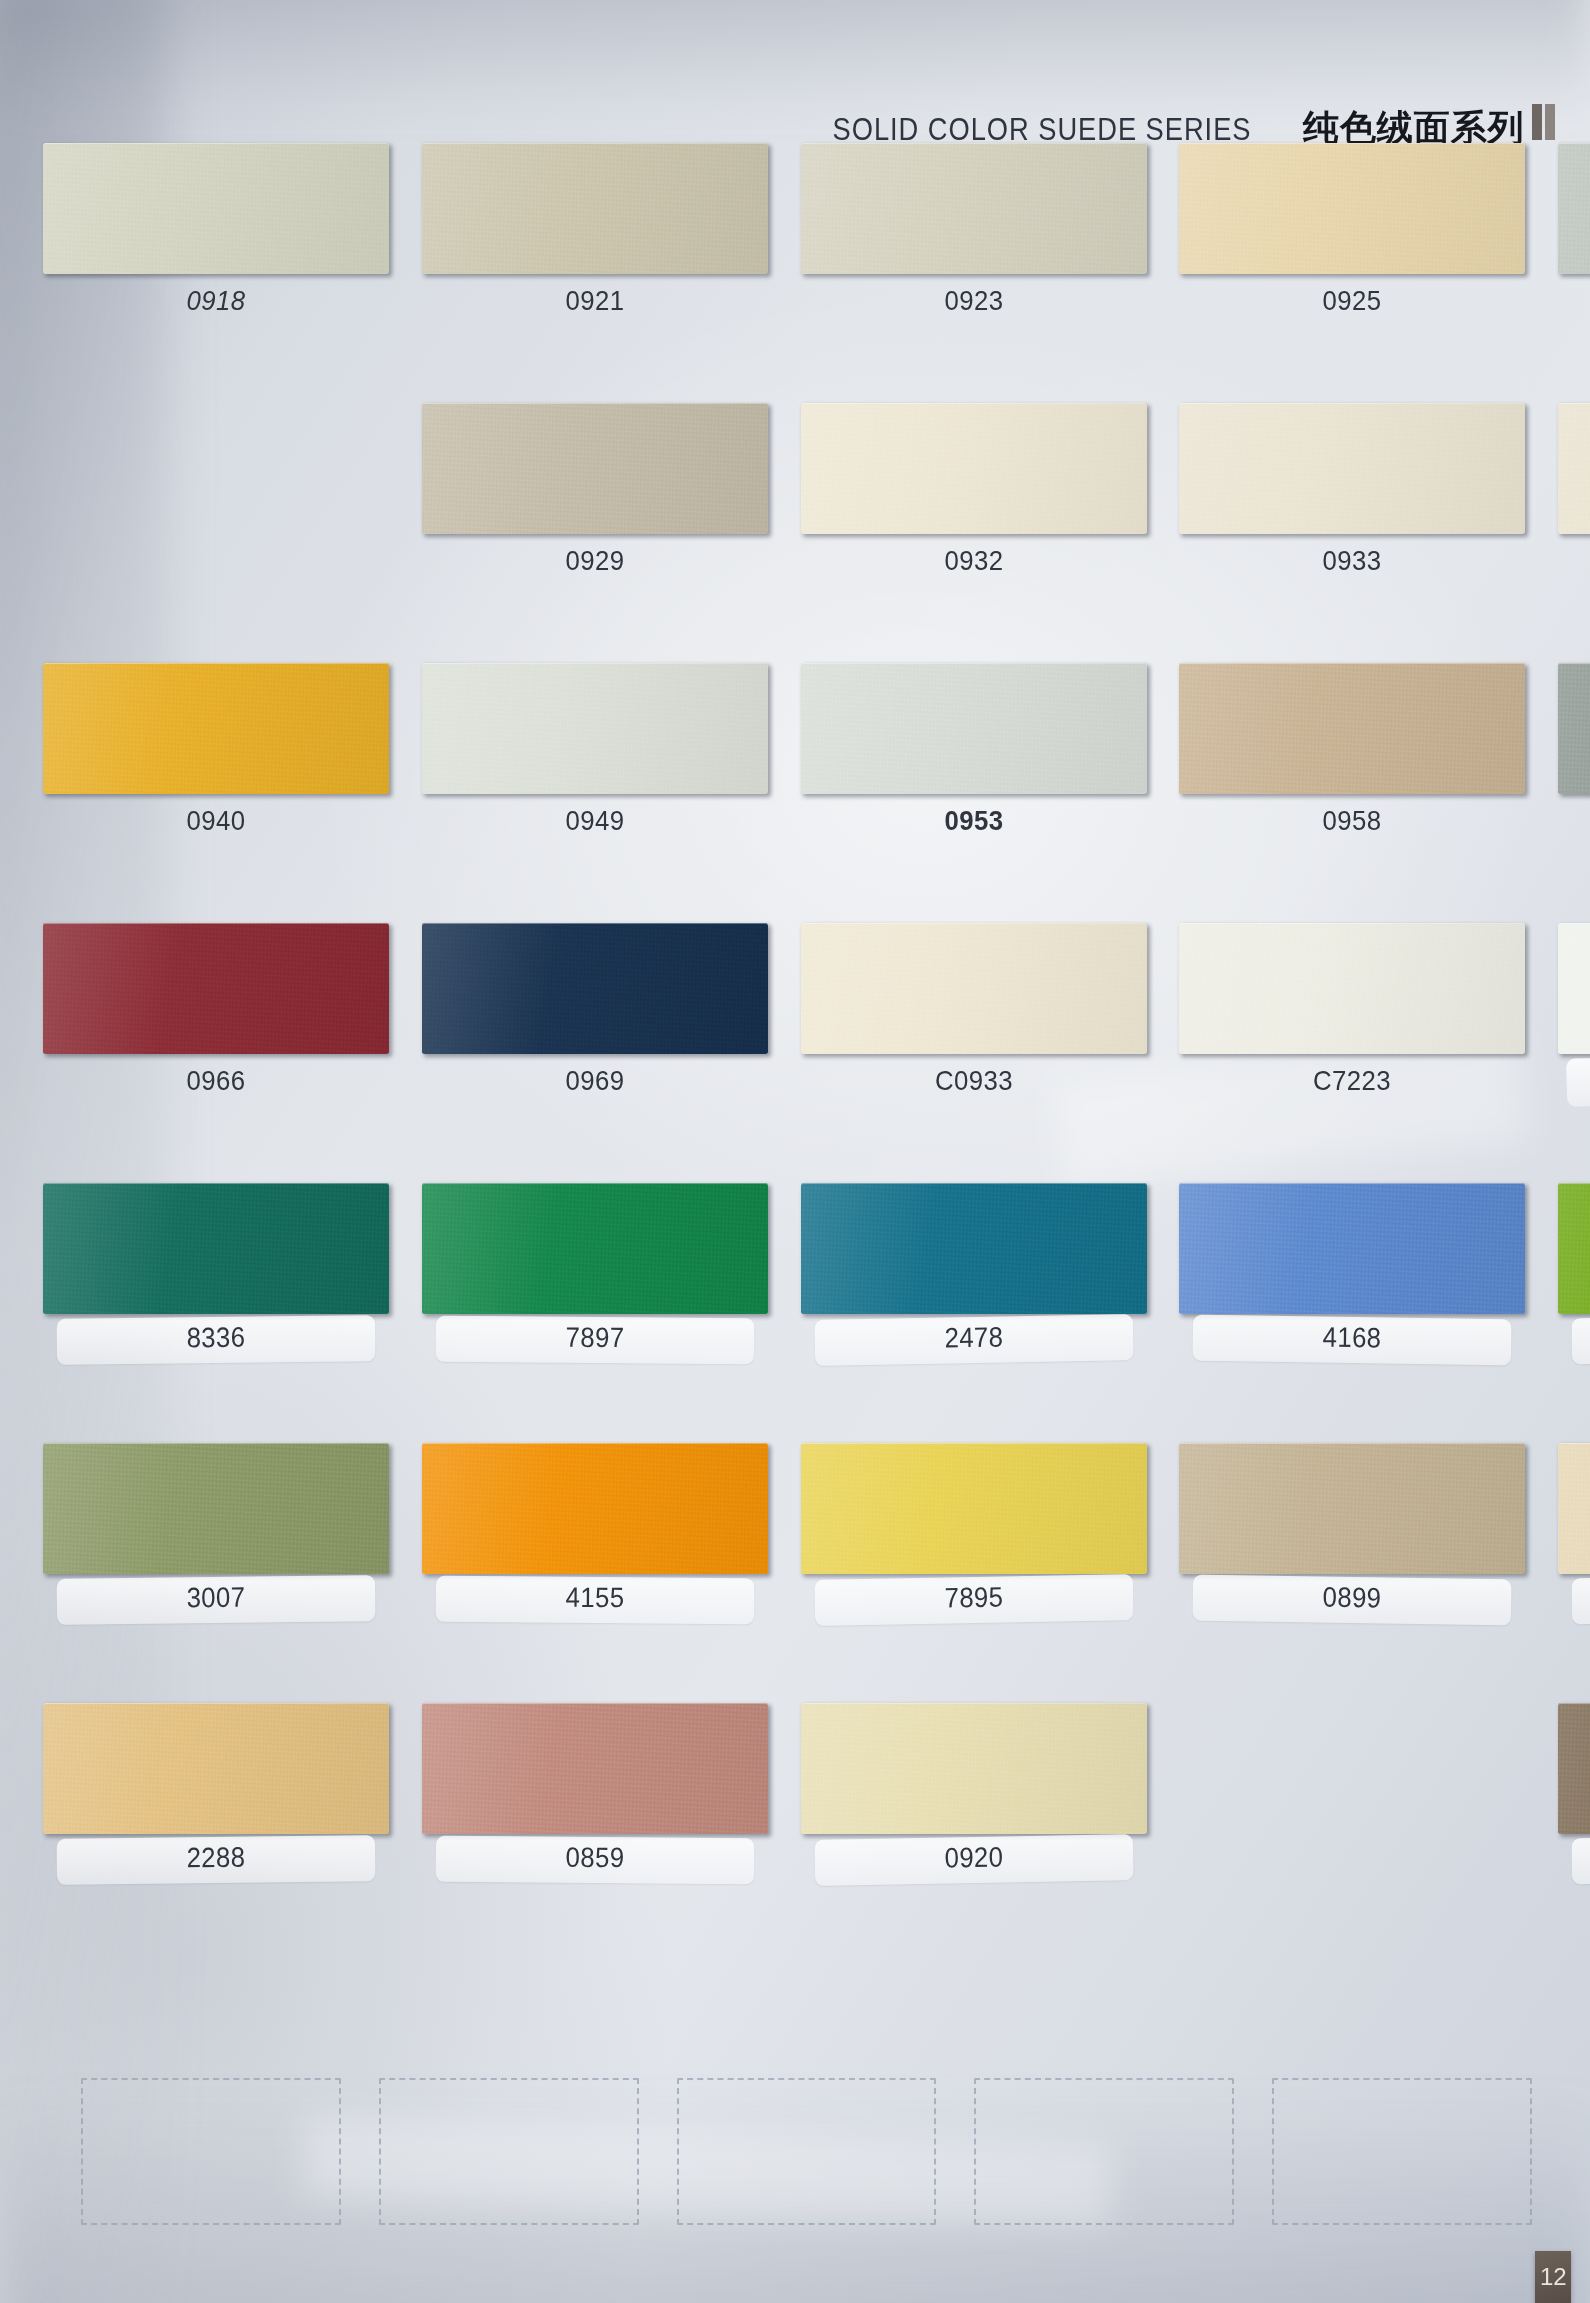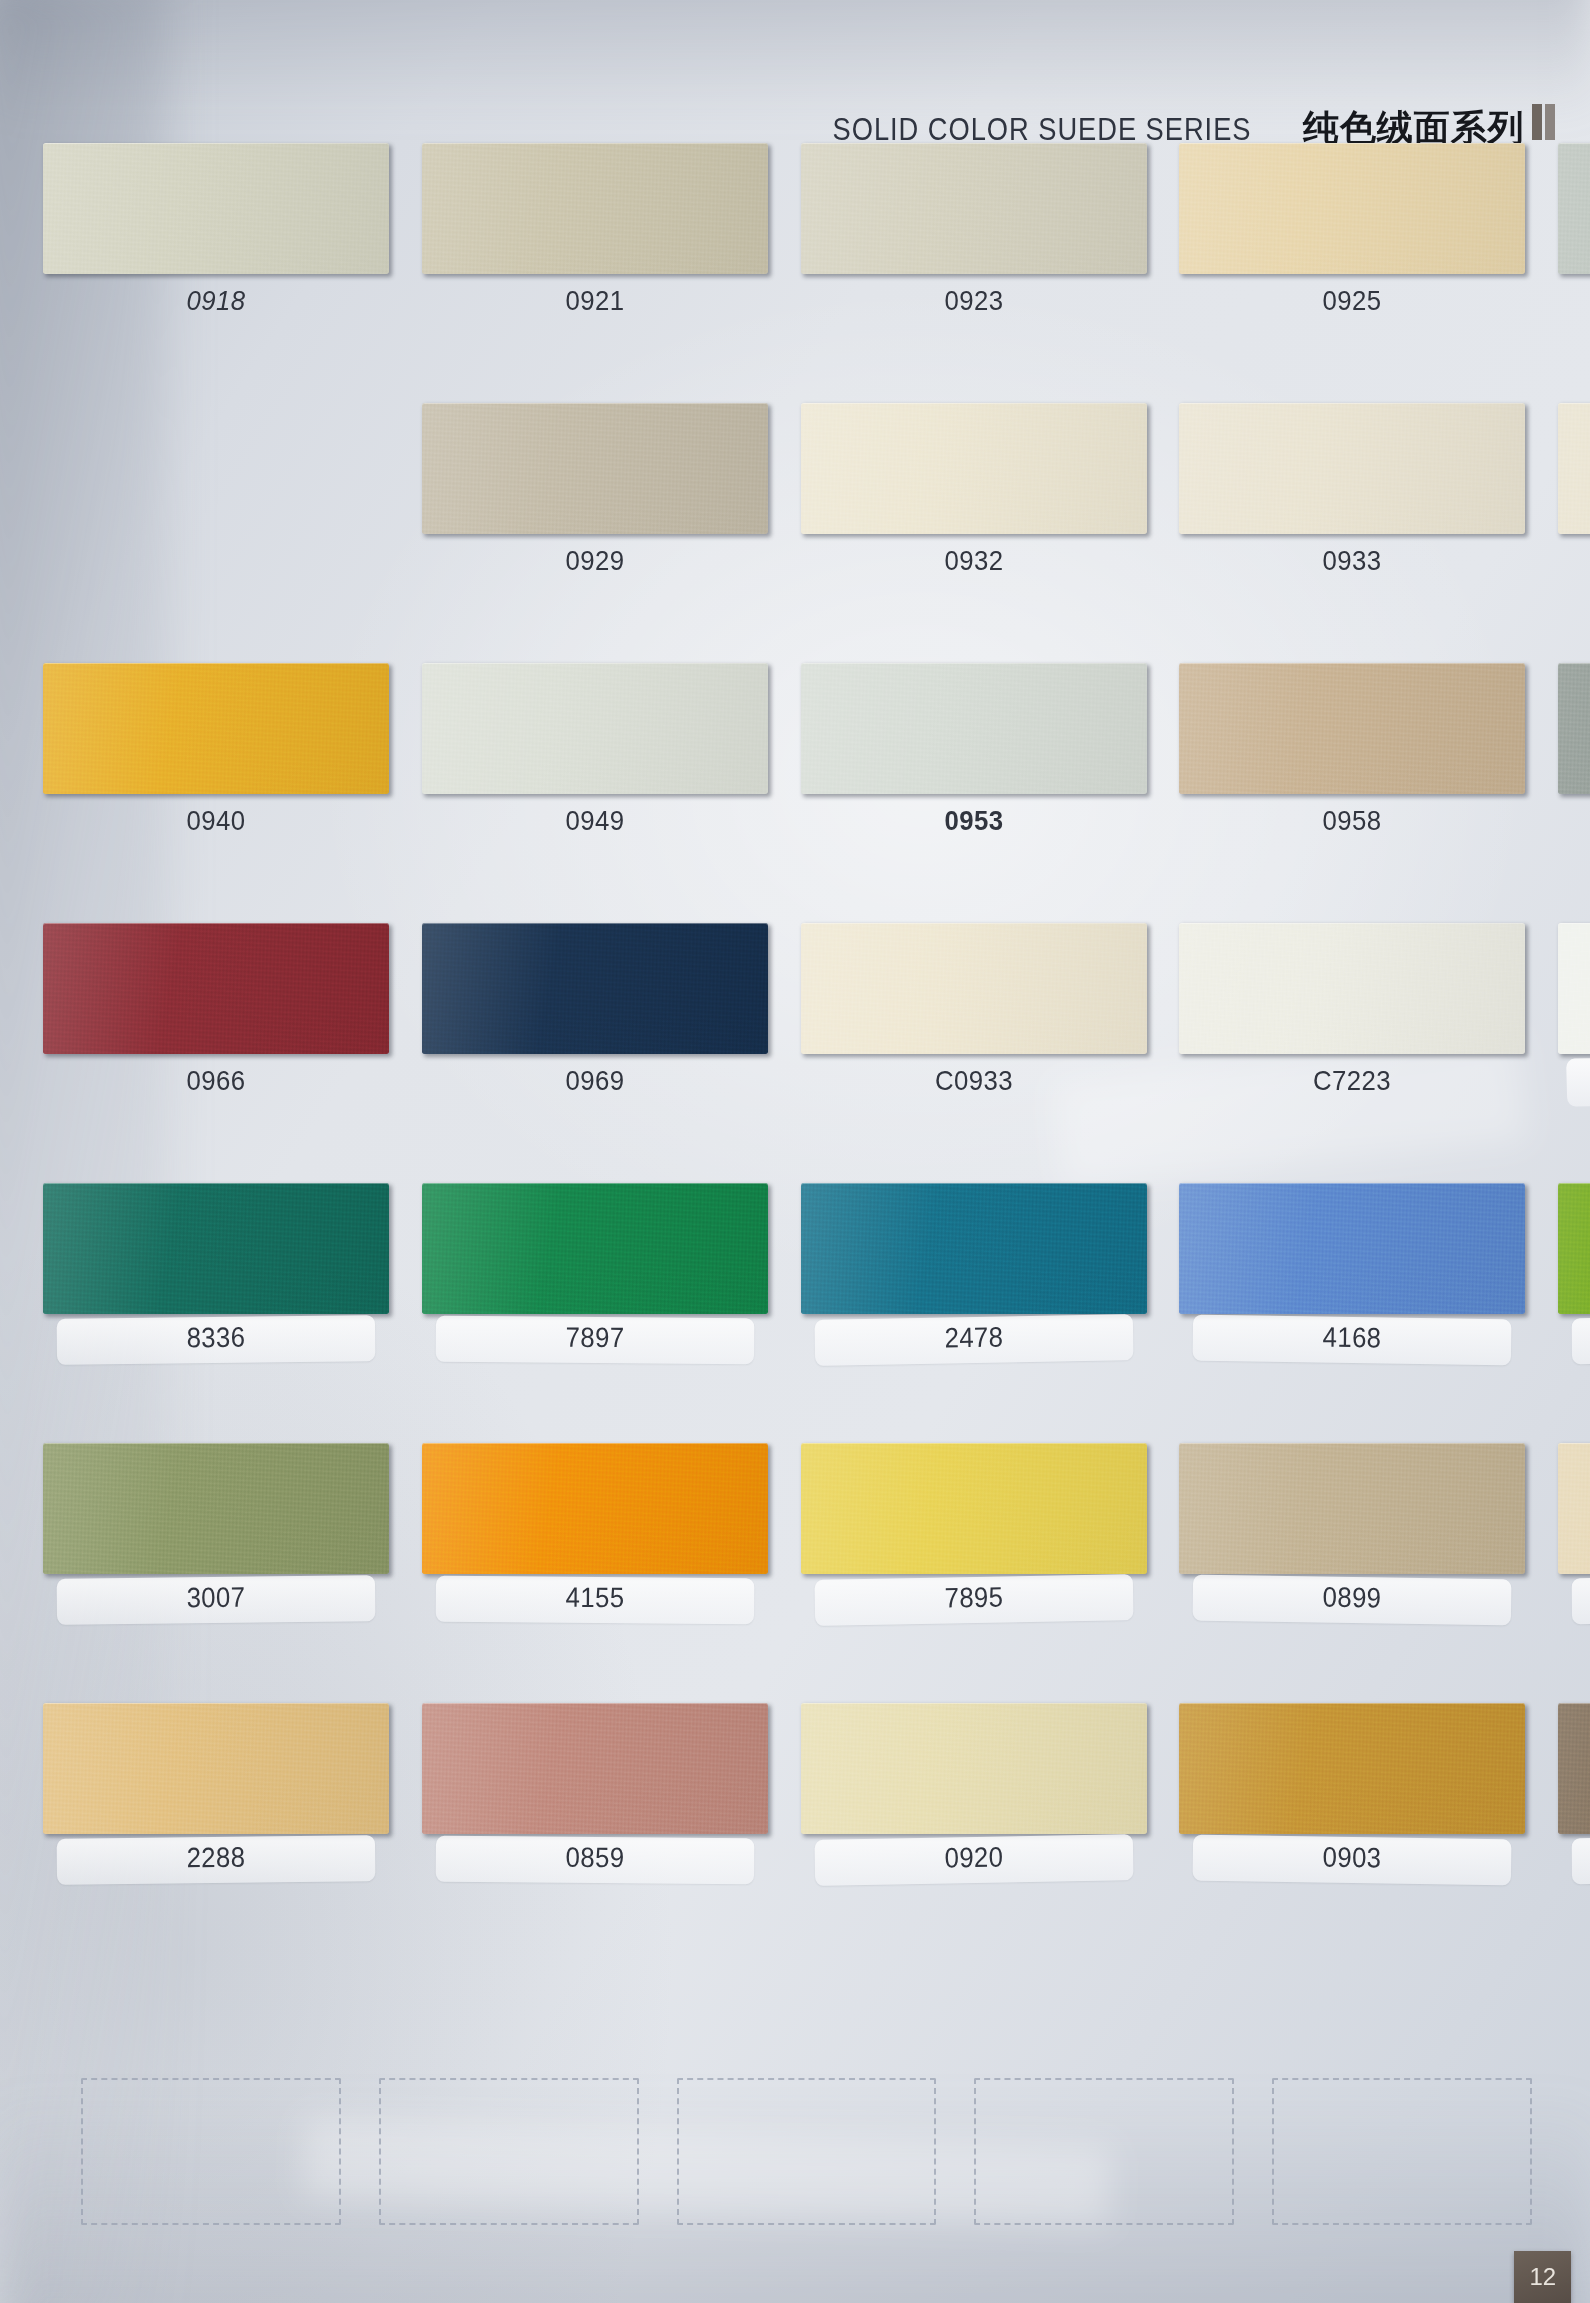--- a/index.html
+++ b/index.html
@@ -176,21 +176,21 @@
     border: 2.7px dashed #9aa2b2;
     border-radius: 1.8px;
     opacity: 0.75;
   }
 
   
   .page-tab {
     position: absolute;
     right: 19.7px;
     bottom: 0px;
-    width: 57px;
+    width: 36px;
     height: 52px;
     background: linear-gradient(160deg, #6d6259 0%, #574d46 100%);
     color: #e9e4dd;
     font-family: "Liberation Sans", sans-serif;
     font-size: 24px;
     display: flex;
     align-items: center;
     justify-content: center;
     box-shadow: 0 1.8px 4.5px rgba(40,40,48,0.35);
   }
@@ -351,24 +351,20 @@
           <div class="label" style="transform: scaleX(0.92) rotate(-0.6deg);">2288</div>
         </div>
         <div class="cell" style="left: 379px;">
           <div class="chip" title="0859" style="background-color: rgb(193, 138, 126);"></div>
           <div class="label" style="transform: scaleX(0.92) rotate(0.4deg);">0859</div>
         </div>
         <div class="cell" style="left: 758px;">
           <div class="chip" title="0920" style="background-color: rgb(232, 223, 180);"></div>
           <div class="label" style="transform: scaleX(0.92) rotate(-1deg);">0920</div>
         </div>
-        <div class="cell" style="left: 1136px;">
-          <div class="chip" title="0903" style="background-color: rgb(197, 148, 51);"></div>
-          <div class="label" style="transform: scaleX(0.92) rotate(0.8deg);">0903</div>
-        </div>
         <div class="cell" style="left: 1515px;">
           <div class="chip" title="1834" style="background-color: rgb(125, 106, 84);"></div>
           <div class="label" style="transform: scaleX(0.92) rotate(-0.4deg);">1834</div>
         </div>
       </div>
     </div>
 
   <div class="placeholders">
       <div class="ph-box"></div>
       <div class="ph-box"></div>

